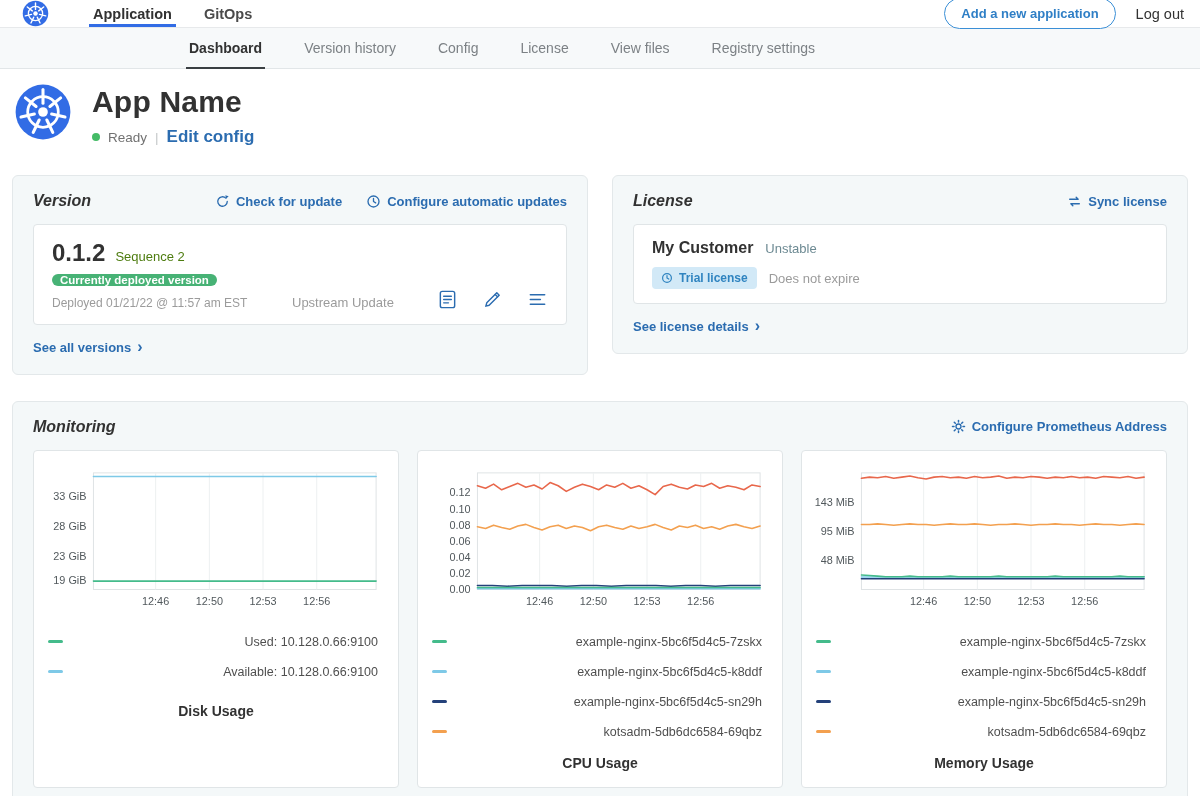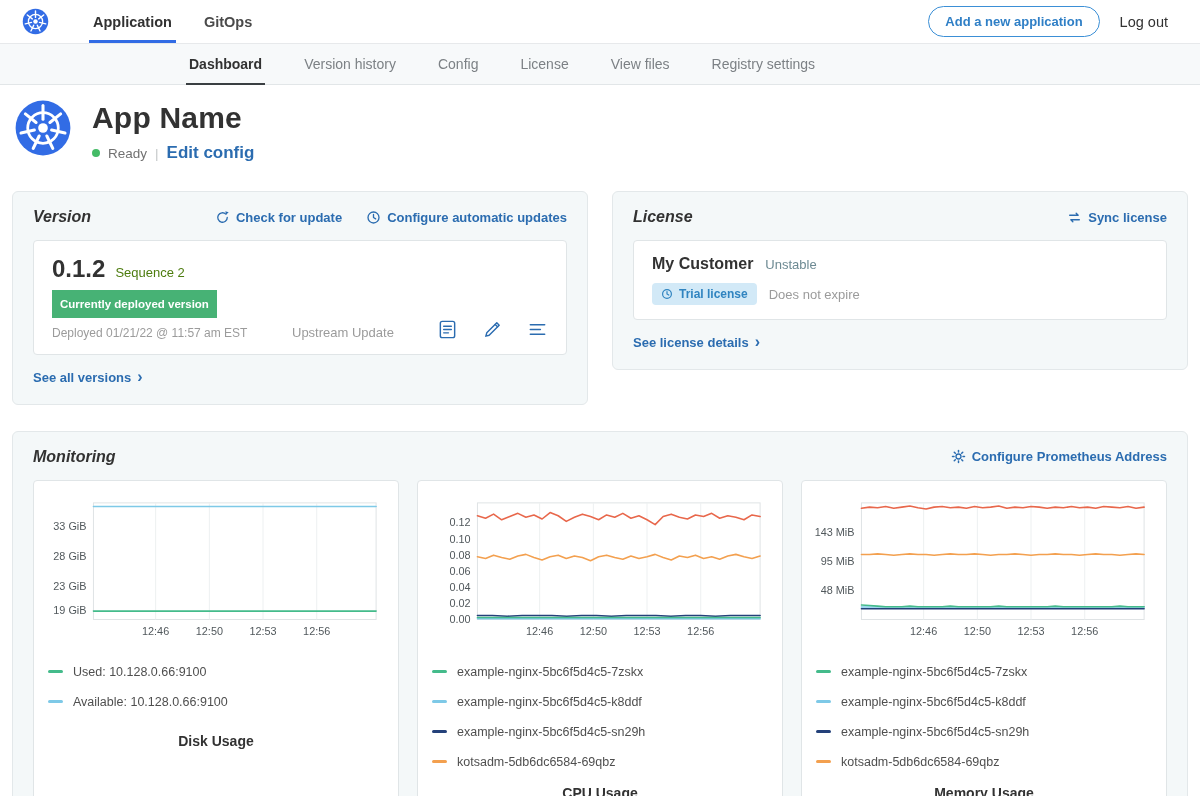--- a/index.html
+++ b/index.html
@@ -6,21 +6,21 @@
   body {
     margin: 0;
     width: 1200px;
     background: #ffffff;
     color: #323232;
     font-family: "Liberation Sans", sans-serif;
     -webkit-font-smoothing: antialiased;
   }
 
   
-  .topnav { display: flex; align-items: stretch; height: 44px; border-bottom: 1px solid #e7e9eb; padding: 0 32px 0 22px; background: #fff; }
+  .topnav { display: flex; align-items: stretch; height: 28px; border-bottom: 1px solid #e7e9eb; padding: 0 16px 0 22px; background: #fff; }
   .logo-wrap { display: flex; align-items: center; margin-right: 28px; }
   .k8s-sm { width: 27px; height: 27px; }
   .topnav-tabs { display: flex; }
   .topnav-tab { display: flex; align-items: center; padding: 0 16px; font-size: 14.5px; font-weight: 700; color: #4a4a4a; position: relative; cursor: pointer; }
   .topnav-tab.active { color: #323232; }
   .topnav-tab.active::after { content: ""; position: absolute; left: 12px; right: 12px; bottom: 0; height: 3px; background: #326ce5; }
   .topnav-right { margin-left: auto; display: flex; align-items: center; gap: 20px; }
   .add-app-btn { border: 1px solid #3b8fd6; color: #2f7fc6; background: #fff; border-radius: 17px; padding: 7px 16px; font-size: 13px; font-weight: 700; cursor: pointer; font-family: inherit; }
   .logout { font-size: 14.5px; color: #323232; cursor: pointer; }
 
@@ -50,21 +50,21 @@
   .panel-title { font-size: 16px; font-weight: 700; font-style: italic; }
   .panel-links { margin-left: auto; display: flex; gap: 24px; align-items: center; }
   .white-box { background: #fff; border: 1px solid #e0e5e7; border-radius: 4px; padding: 14px 18px; }
 
   
   .version-box { display: flex; align-items: flex-end; }
   .vb-left { width: 240px; }
   .ver-row { display: flex; align-items: baseline; gap: 10px; }
   .ver-num { font-size: 24px; font-weight: 700; }
   .seq { font-size: 13px; color: #4d7c0f; }
-  .green-badge { display: inline-block; background: #47b275; color: #fff; font-size: 11.5px; font-weight: 700; padding: 8px 8px; border-radius: 0; margin-top: 7px; }
+  .green-badge { display: inline-block; background: #47b275; color: #fff; font-size: 11.5px; font-weight: 700; padding: 0 8px; border-radius: 9px; margin-top: 7px; }
   .deployed { font-size: 12px; color: #9b9b9b; margin-top: 8px; }
   .upstream { font-size: 13px; color: #9b9b9b; flex: 1; }
   .ver-icons { display: flex; gap: 24px; align-items: center; }
   .see-link { margin-top: 14px; }
 
   
   .cust-row { display: flex; align-items: baseline; gap: 12px; }
   .cust-name { font-size: 16px; font-weight: 700; }
   .channel { font-size: 13px; color: #6d8a93; }
   .lic-row2 { display: flex; align-items: center; gap: 12px; margin-top: 10px; }
@@ -75,21 +75,21 @@
   .monitoring { margin: 26px 12px 16px; background: #f4f8f9; border: 1px solid #e3e8ea; border-radius: 6px; padding: 16px 20px 20px; }
   .charts-row { display: flex; gap: 18px; }
   .chart-card { flex: 1; background: #fff; border: 1px solid #e0e5e7; border-radius: 4px; padding: 12px 12px 16px; display: flex; flex-direction: column; }
   .chart-svg { width: 100%; height: auto; display: block; }
   svg text.tick { font-size: 11px; fill: #51585c; font-family: "Liberation Sans", sans-serif; }
   .legend { overflow-y: auto; max-height: 112px; margin-top: 14px; padding-right: 6px; }
   .legend.tall { padding-bottom: 42px; }
   .legend::-webkit-scrollbar { width: 6px; }
   .legend::-webkit-scrollbar-thumb { background: #c3cacd; border-radius: 3px; }
   .legend::-webkit-scrollbar-track { background: #eef1f2; border-radius: 3px; }
-  .legend-row { display: flex; align-items: center; gap: 10px; padding: 8px 2px; }
+  .legend-row { display: flex; align-items: center; gap: 26px; padding: 8px 2px; justify-content: space-between; }
   .dash { width: 15px; height: 3px; border-radius: 2px; flex: none; }
   .legend-label { font-size: 12.5px; color: #4f4f4f; }
   .chart-title { text-align: center; font-weight: 700; font-size: 14px; margin-top: 16px; }
 
   .ic { width: 15px; height: 15px; display: block; }
   .ic2 { width: 21px; height: 21px; display: block; cursor: pointer; }
 </style>
 </head>
 <body>
 

